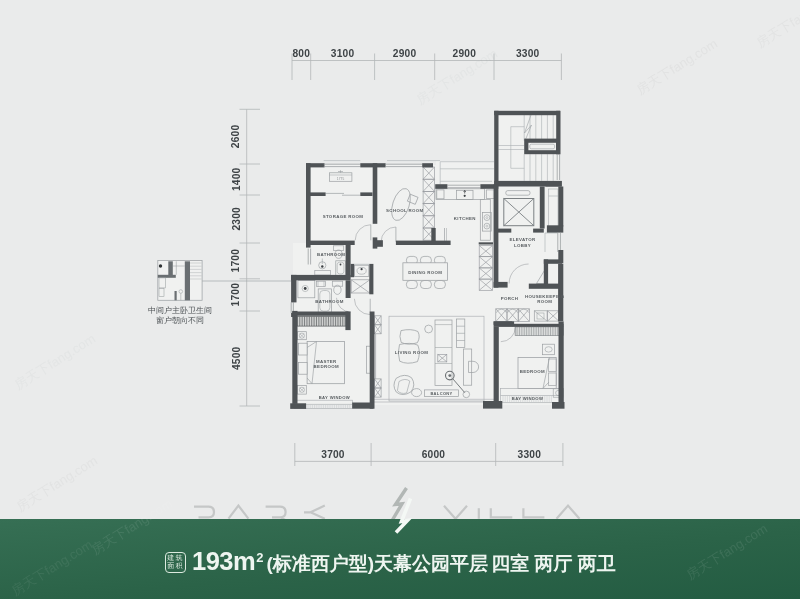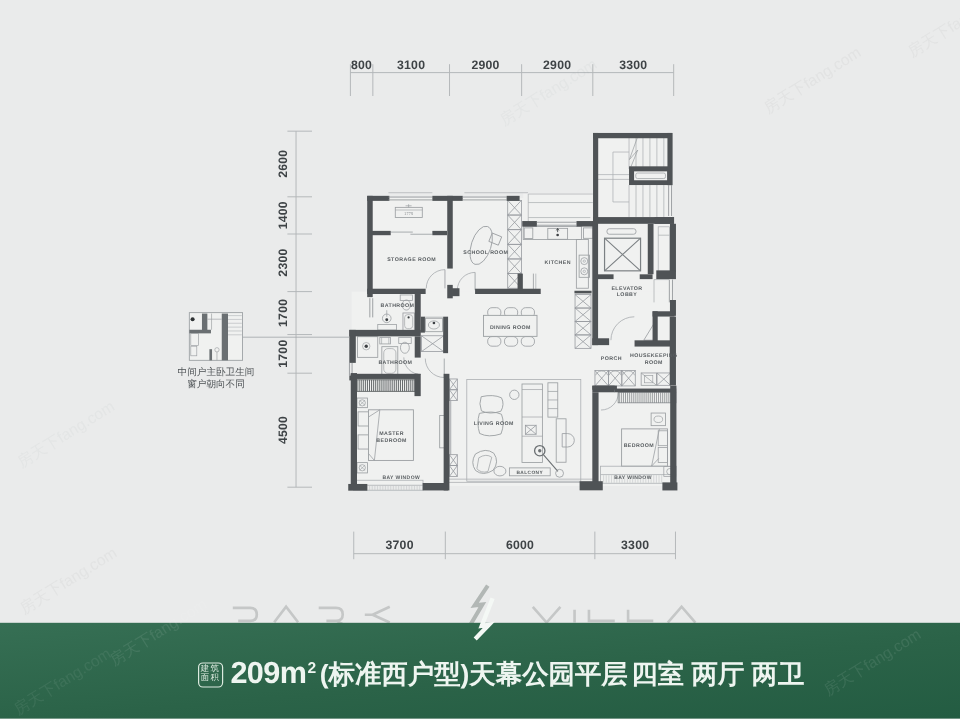--- a/index.html
+++ b/index.html
@@ -4,21 +4,21 @@
 html,body{margin:0;padding:0;}
 body{width:800px;height:599px;overflow:hidden;font-family:"Liberation Sans",sans-serif;background:#eaebeb;}
 #wrap{position:relative;width:800px;height:557px;}
 svg{position:absolute;left:0;top:0;}
 #band{position:absolute;left:0;top:519px;width:800px;height:80px;background:linear-gradient(175deg,#366f54 0%,#2b6348 55%,#235c42 100%);}
 #caption{position:absolute;left:0;top:524px;width:800px;height:76px;display:flex;align-items:center;}
 #cap-inner{display:flex;align-items:center;margin-left:165px;color:#eef5f0;}
 #badge{width:19px;height:19px;border:1.3px solid #dceadf;border-radius:4px;display:flex;flex-direction:column;align-items:center;justify-content:center;font-size:7px;line-height:8px;letter-spacing:1.2px;color:#dceadf;margin-right:6px;}
 .big{font-size:25.5px;font-weight:700;letter-spacing:-0.5px;}
 .sup{font-size:13px;font-weight:700;vertical-align:8px;margin-left:1px;}
-.mid{font-size:22px;font-weight:600;letter-spacing:0px;margin-left:3px;}
+.mid{font-size:19px;font-weight:600;letter-spacing:0px;margin-left:3px;}
 .gap{width:13px;}
 </style></head>
 <body>
 <div id="wrap">
 
 <svg width="800" height="521" viewBox="0 0 800 521">
 
 <rect x="0" y="0" width="800" height="599" fill="#eaebeb"></rect>
 
 <g fill="#f0f1f0">
@@ -699,15 +699,15 @@
 </svg>
 
 <div id="caption">
       <div id="cap-inner">
 
 <div id="badge">
           <span>建筑</span>
           <span>面积</span>
         </div>
 
-<div><span class="big">209m</span><span class="sup">2</span><span class="mid">(标准西户型)天幕公园平层</span><span class="gap"></span><span class="mid">四室 两厅 两卫</span></div>
+<div><span class="big">193m</span><span class="sup">2</span><span class="mid">(标准西户型)天幕公园平层</span><span class="gap"></span><span class="mid">四室 两厅 两卫</span></div>
 </div>
     </div>
 </div>
 </body></html>

